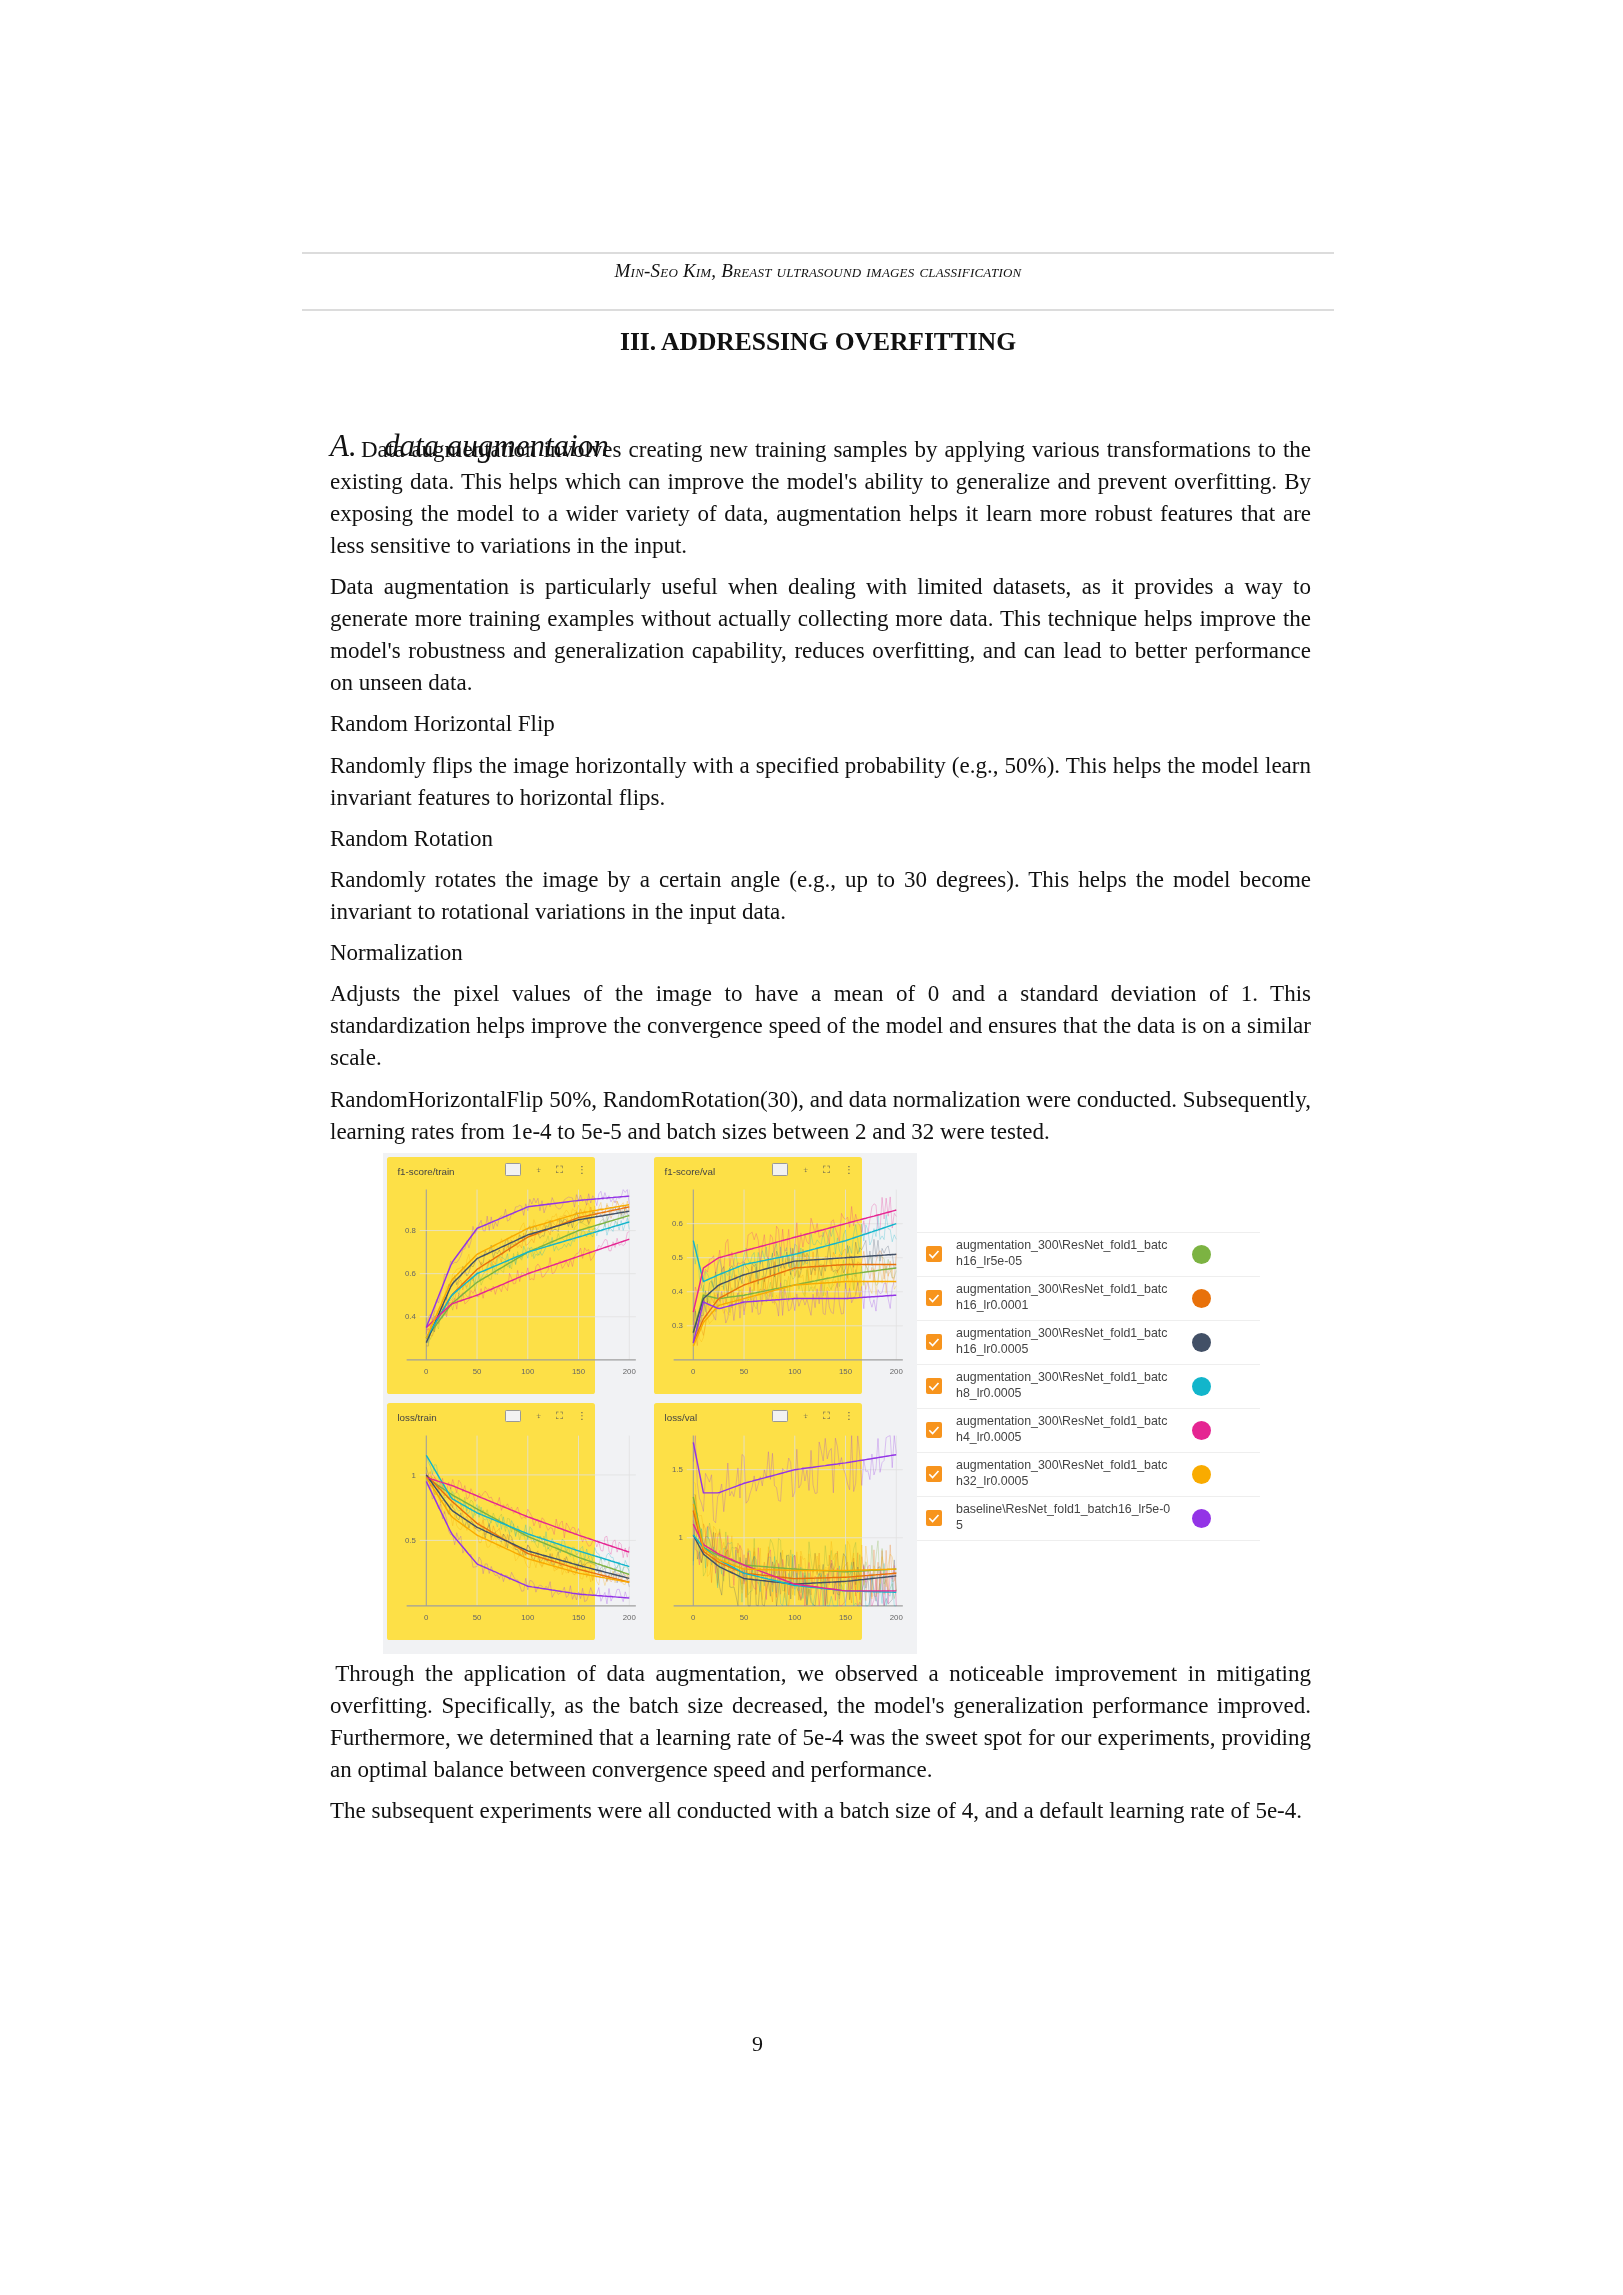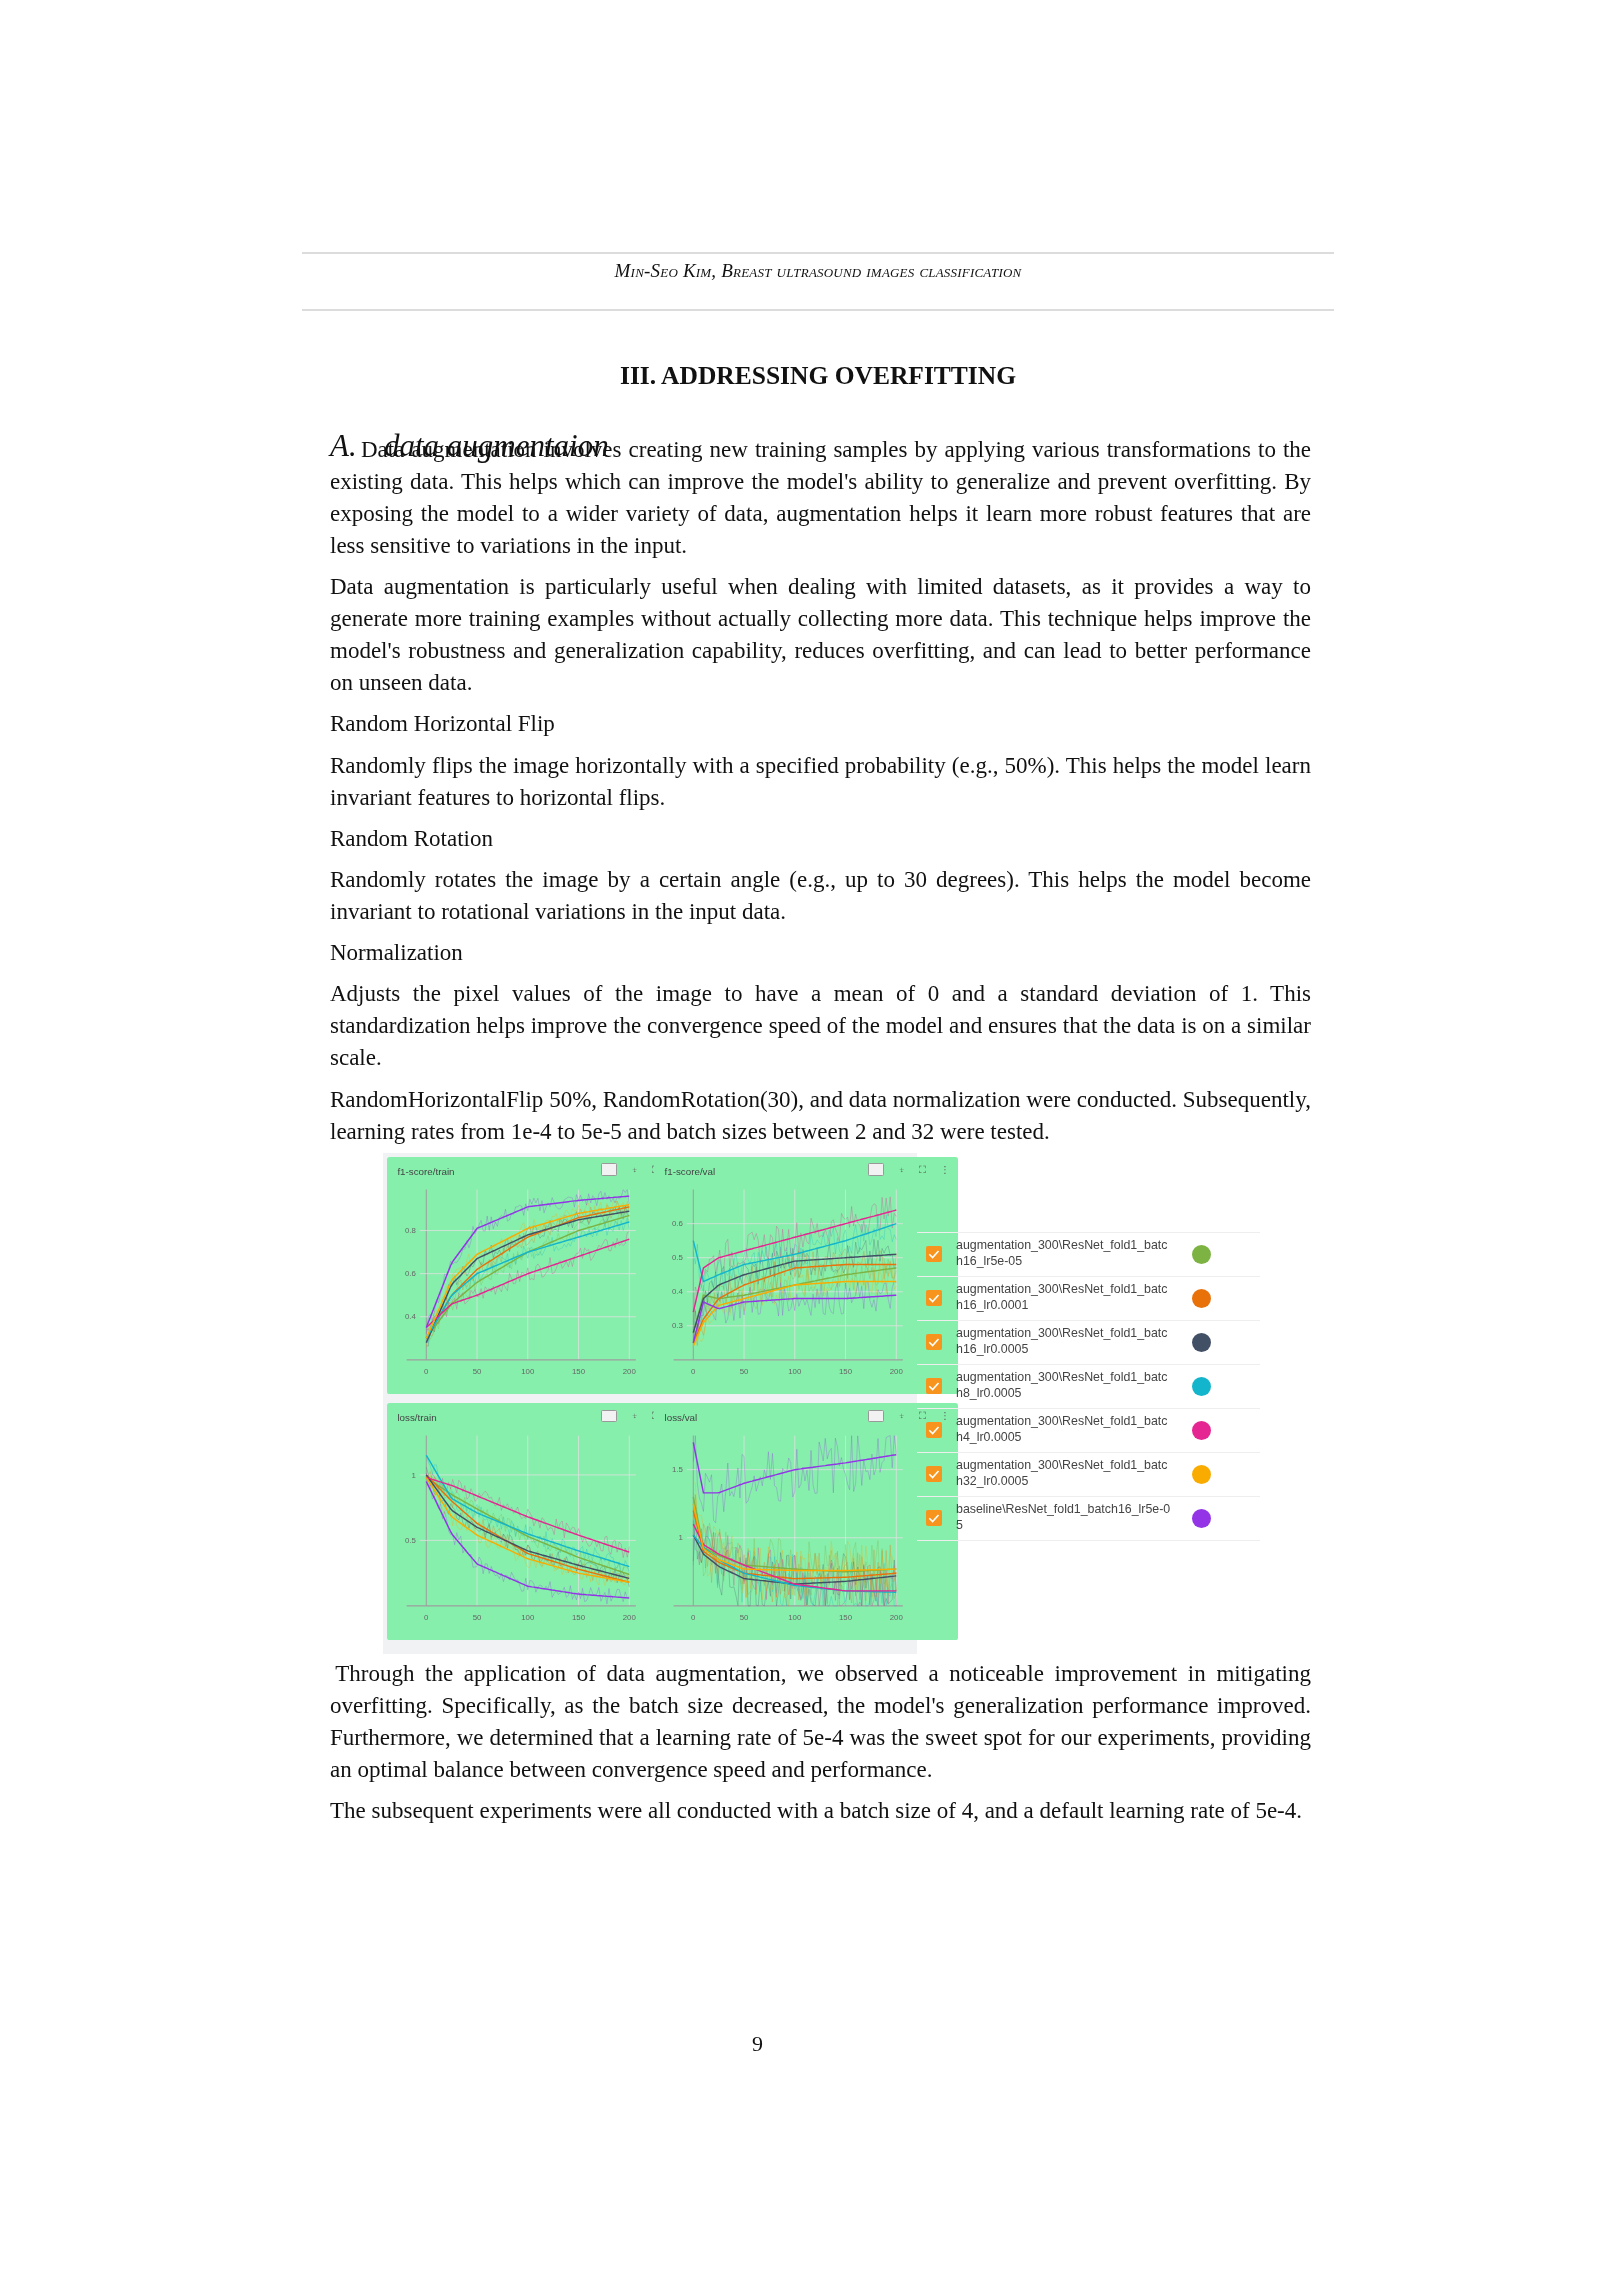--- a/index.html
+++ b/index.html
@@ -2,31 +2,31 @@
 <html style="font-size:10.5px"><head>
 <meta charset="utf-8">
 <style>
   html, body { margin:0; padding:0; background:#ffffff; }
   body { width:1623px; height:2295px; position:relative; overflow:hidden;
          font-family:"Liberation Serif", "DejaVu Serif", serif; color:#111; }
   .hr { position:absolute; left:302px; width:1032px; height:2px; background:#dcdcdc; }
   .running-head { position:absolute; top:260px; left:302px; width:1032px; text-align:center;
                   font-size:19px; font-variant:small-caps; letter-spacing:0.2px;font-style:italic; }
   .section-title { position:absolute; top:327px; left:302px; width:1032px; text-align:center;
-                   font-size:25.5px; font-weight:bold;margin-top:34px; }
+                   font-size:25.5px; font-weight:bold; }
   .subhead { position:absolute; top:396px; left:330px; font-size:31px; font-weight:normal; font-style:italic;margin-top:32px; }
   .subhead .num { display:inline-block; width:54px; }
   .body { position:absolute; left:330px; width:981px; font-size:23px; line-height:32px; text-align:justify; }
   .body p { margin:0 0 9.2px 0; }
   .indent { text-indent:31px; }
 
   
   .figure { position:absolute; left:383px; top:1153px; width:877px; height:501px; }
   .fig-bg { position:absolute; left:0; top:0; width:534px; height:501px; background:#f1f2f4; }
-  .card { position:absolute; width:304px; height:237px; background:#86efac; border-radius:2.6px; }
+  .card { position:absolute; width:208px; height:237px; background:#fde047; border-radius:2.6px; }
   .card-title { position:absolute; left:10.5px; top:9.2px; font-family:"Liberation Sans", sans-serif; font-size:9.8px; color:#444; }
   .card-tools { position:absolute; right:7.9px; top:6.5px; display:flex; gap:14.4px; align-items:center;
                 font-family:"DejaVu Sans", sans-serif; font-size:9.8px; color:#555; }
   .tool-box { width:14.4px; height:10.5px; border:1px solid #999; border-radius:1.3px; background:#f2f2f2; }
   .card svg { position:absolute; left:0; top:26px; }
 
   .legend { position:absolute; left:534px; top:79px; width:343px; }
   .legend-row { position:relative; height:43px; border-top:1.3px solid #eeeeee; }
   .legend-row:last-child { border-bottom:1.3px solid #eeeeee;padding-left:37px; }
   .cb { position:absolute; left:9.2px; top:13px; width:15.7px; height:15.7px; background:#f7941d; border-radius:2px; }

